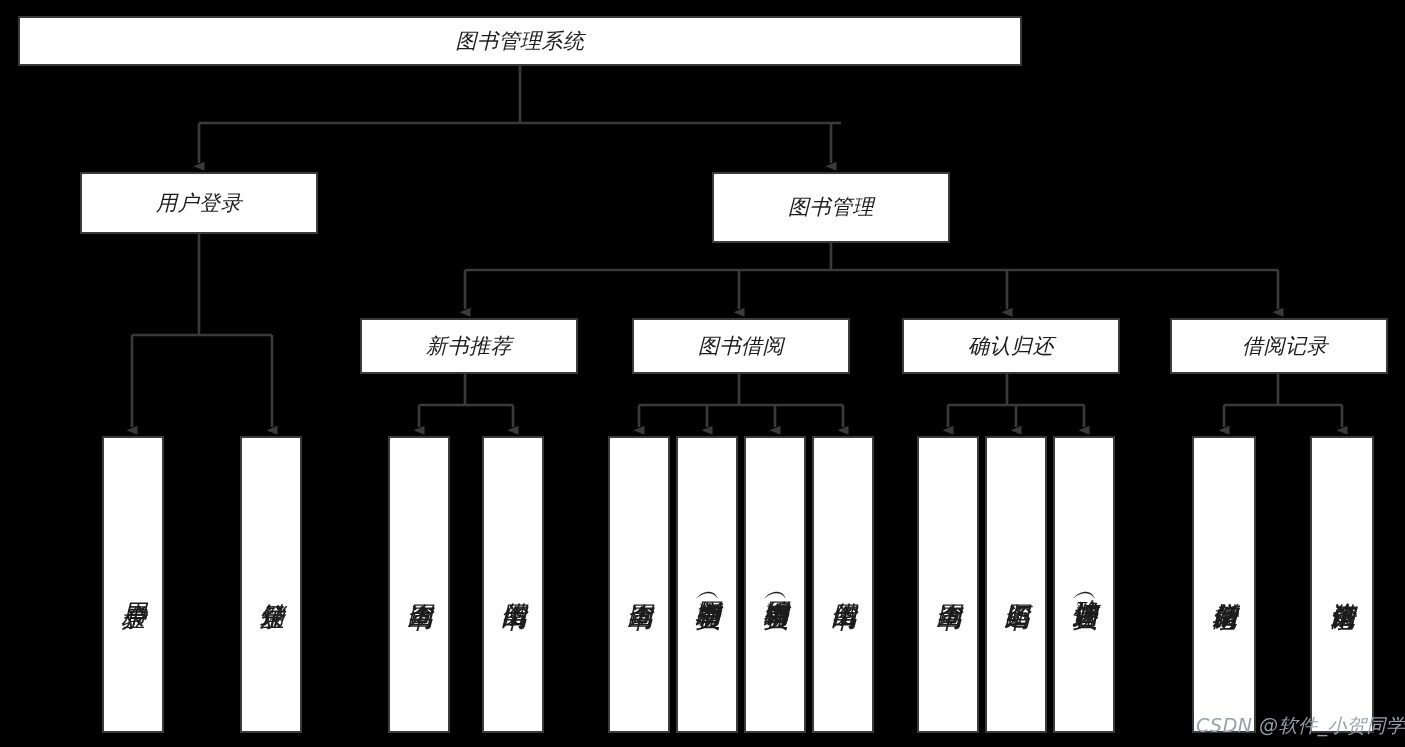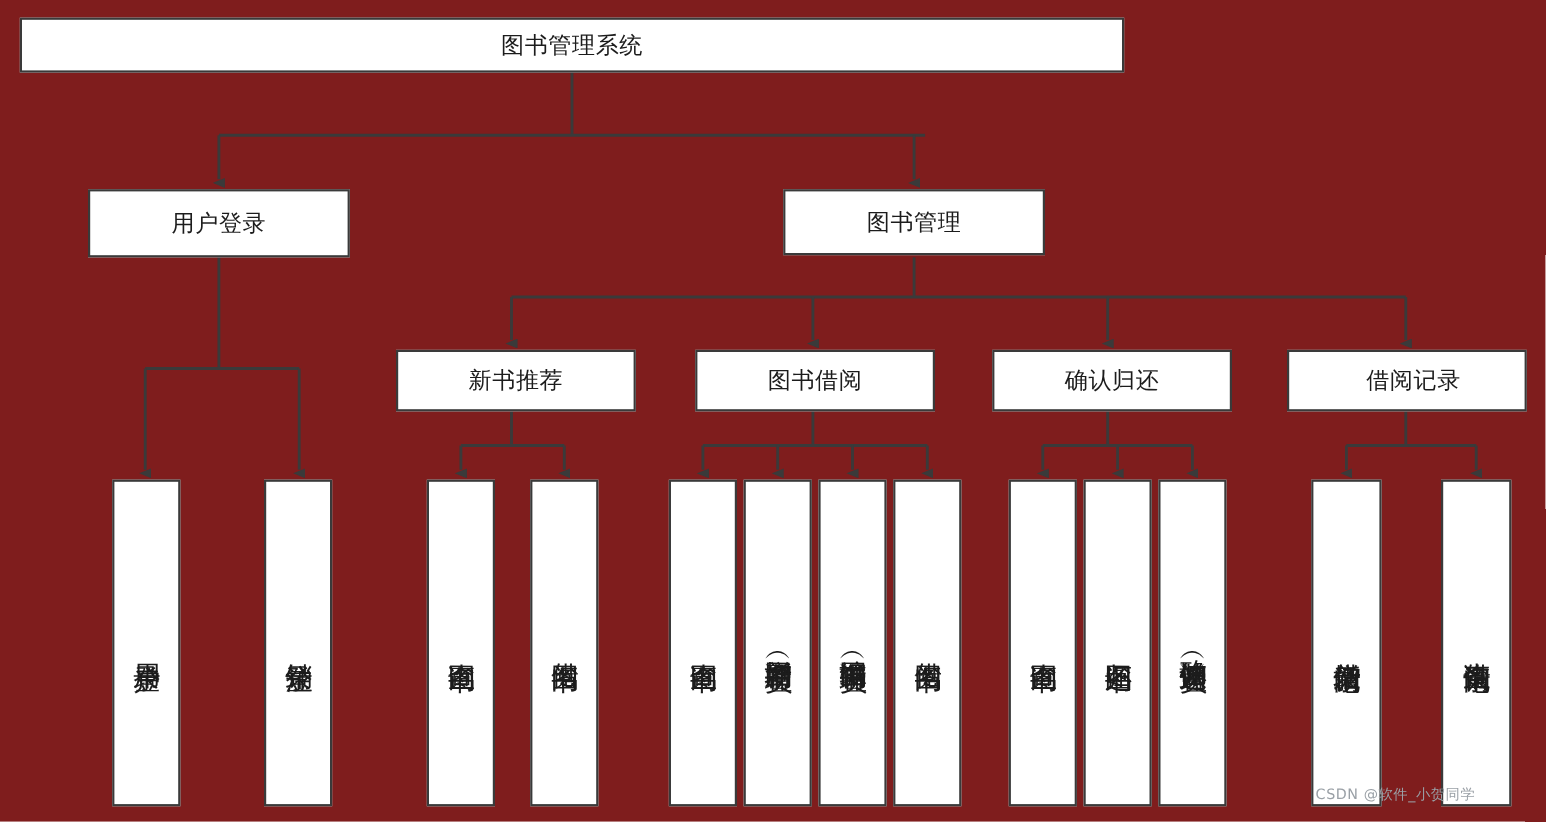--- a/index.html
+++ b/index.html
@@ -8,22 +8,23 @@
     padding: 0;
     background: #ffffff;
   }
   body {
     font-family: "DejaVu Sans", "Liberation Sans", sans-serif;
   }
   #diagram {
     position: relative;
     width: 1405px;
     height: 747px;
-    background: #7f1d1d;
+    background: #000000;
     overflow: hidden;
+    font-style: italic;
   }
   #edges {
     position: absolute;
     left: 0;
     top: 0;
     width: 1405px;
     height: 747px;
     pointer-events: none;
   }
   .node {
@@ -57,21 +58,21 @@
     line-height: 1.06;
     letter-spacing: 1px;
     writing-mode: vertical-rl;
     text-orientation: upright;
     white-space: normal;
   }
   #watermark {
     position: absolute;
     left: 1196px;
     top: 713px;
-    font-size: 13px;
+    font-size: 19px;
     color: #9aa0a6;
     letter-spacing: 0.5px;
     white-space: pre;
     font-family: "DejaVu Sans", "Liberation Sans", sans-serif;
   }
 </style>
 </head>
 <body>
 
 <div id="diagram">
@@ -126,21 +127,21 @@
     </g>
   </svg>
 
   <div class="node horiz" style="left:18px; top:16px; width:1004px; height:50px;">
     <span class="label">图书管理系统</span>
   </div>
 
   <div class="node horiz" style="left:80px; top:172px; width:238px; height:62px;">
     <span class="label">用户登录</span>
   </div>
-  <div class="node horiz" style="left:712px; top:172px; width:238px; height:60px;">
+  <div class="node horiz" style="left:712px; top:172px; width:238px; height:71px;">
     <span class="label">图书管理</span>
   </div>
 
   <div class="node horiz" style="left:632px; top:318px; width:218px; height:56px;">
     <span class="label">图书借阅</span>
   </div>
   <div class="node horiz" style="left:360px; top:318px; width:218px; height:56px;">
     <span class="label">新书推荐</span>
   </div>
   <div class="node horiz" style="left:902px; top:318px; width:218px; height:56px;">

